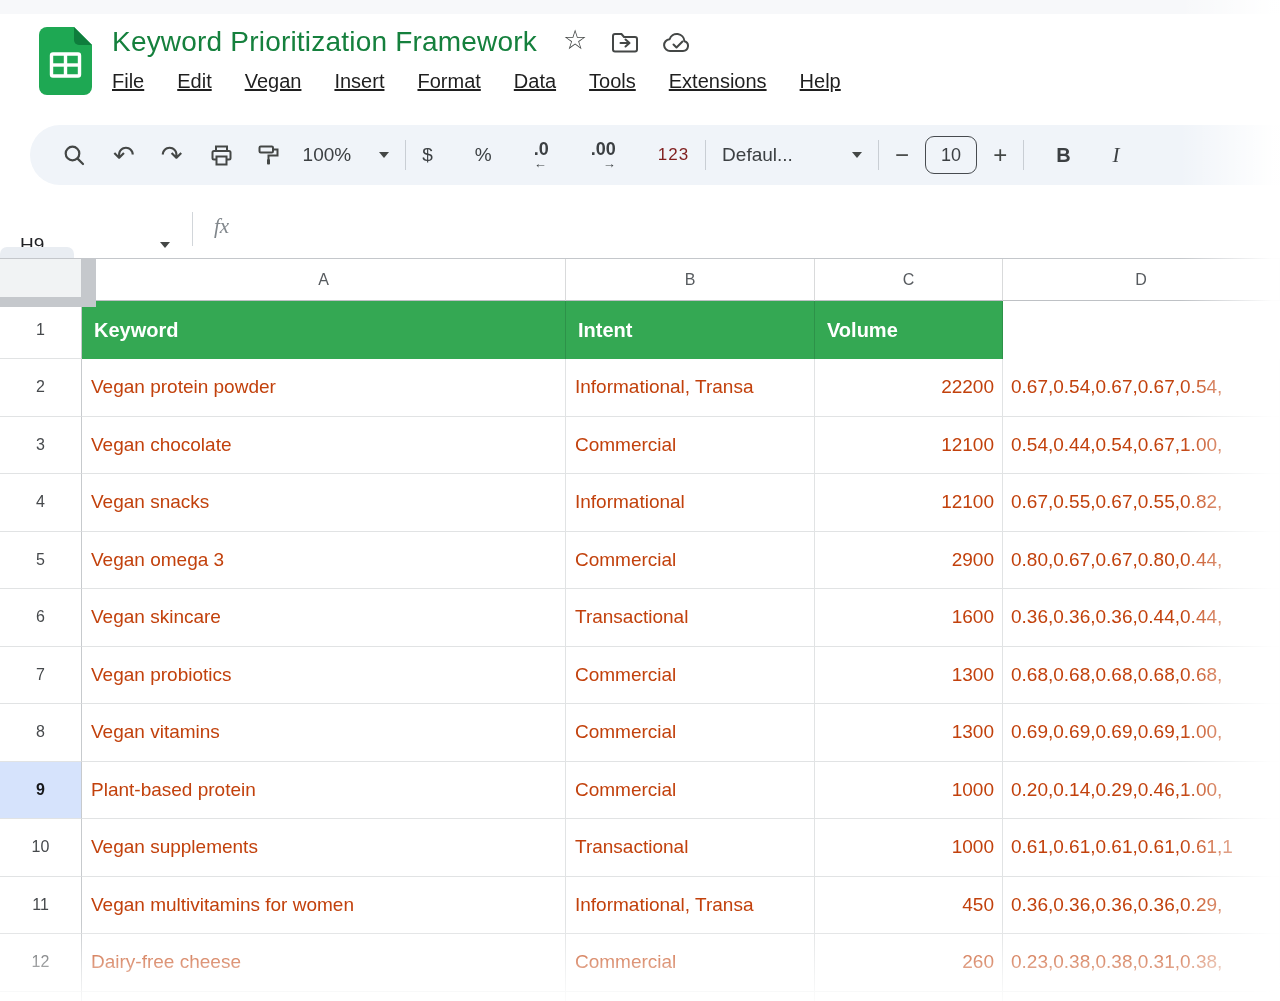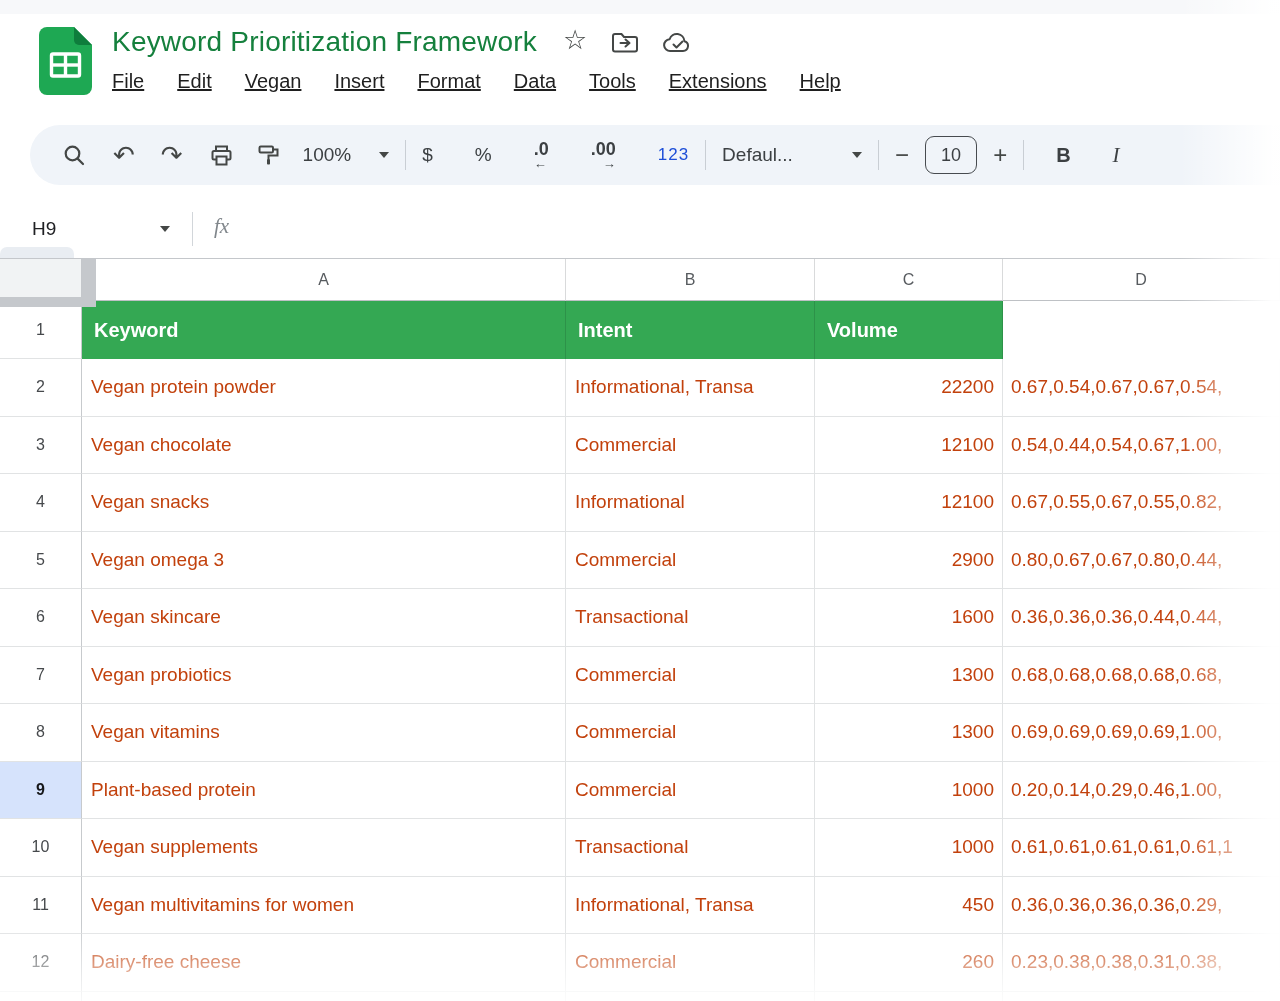--- a/index.html
+++ b/index.html
@@ -30,31 +30,31 @@
   .tb-text { font-size:19px; color:#3c4043; }
   .glyph-btn { font-size:26px; color:#444746; line-height:1; }
   .zoomctl, .fontctl { display:flex; align-items:center; gap:28px; }
   .caret { width:0; height:0; border-left:5px solid transparent; border-right:5px solid transparent;
            border-top:6px solid #444746; }
   .dec-btn { display:flex; flex-direction:column; align-items:center; line-height:1; }
   .dec-main { font-size:18px; font-weight:600; color:#3c4043; }
   .dec-arrow { font-size:13px; color:#3c4043; margin-top:-1px; }
   .dec-left .dec-arrow { align-self:flex-start; }
   .dec-right .dec-arrow { align-self:flex-end; }
-  .t123 { font-size:17px; color:#1d4ed8; letter-spacing:1px; }
+  .t123 { font-size:17px; color:#7f1d1d; letter-spacing:1px; }
   .fontname { width:102px; overflow:hidden; white-space:nowrap; font-size:19px; color:#3c4043; }
   .sizebox { width:52px; height:38px; border:1.5px solid #474b4f; border-radius:9px;
              display:flex; align-items:center; justify-content:center; font-size:18px; color:#3c4043; }
   .bold-btn { font-size:20px; font-weight:700; color:#3c4043; }
   .italic-btn { font-size:21px; font-style:italic; font-family:"Liberation Serif", serif; color:#3c4043; }
 
   
   .fbar { position:absolute; top:200px; left:0; width:100%; height:58px; background:#fff; }
-  .namebox { position:absolute; left:0; top:0; width:186px; height:100%; display:flex;
-             align-items:center; justify-content:space-between; padding:0 16px 0 32px; }
+  .namebox { position:absolute; left:0; top:16px; width:186px; height:100%; display:flex;
+             align-items:center; justify-content:space-between; padding:0 16px 0 20px; }
   .namebox .nb-text { font-size:19px; color:#202124; }
   .fdiv { position:absolute; left:192px; top:12px; width:1px; height:34px; background:#d2d6da; }
   .fx { position:absolute; left:214px; top:14px; font-family:"Liberation Serif", serif;
         font-style:italic; font-size:21px; color:#80868b; }
   .finput { position:absolute; left:250px; top:0; right:0; height:100%; }
   .corner-tab { position:absolute; left:0; top:47px; width:74px; height:11px; background:#e9edf2;
                 border-radius:7px 7px 0 0; }
 
   
   .sheet { position:absolute; top:258px; left:0; width:1280px; bottom:0; overflow:hidden;

